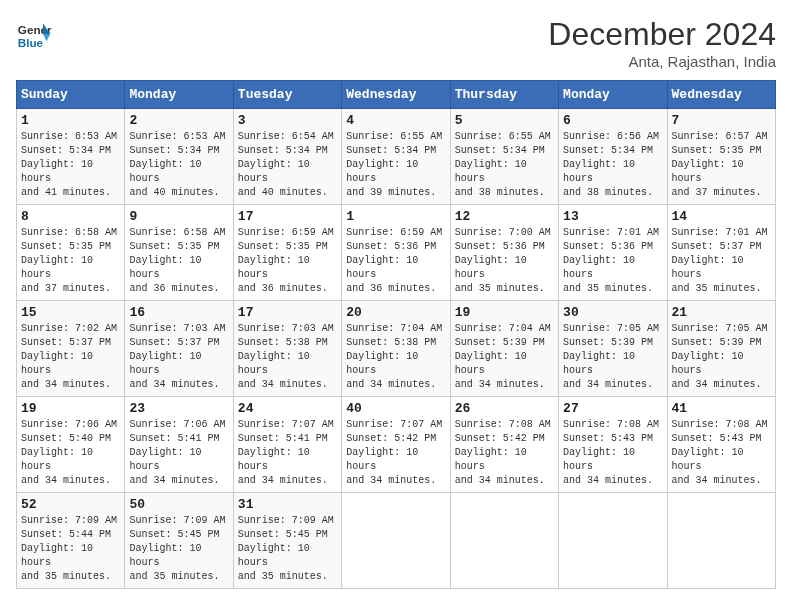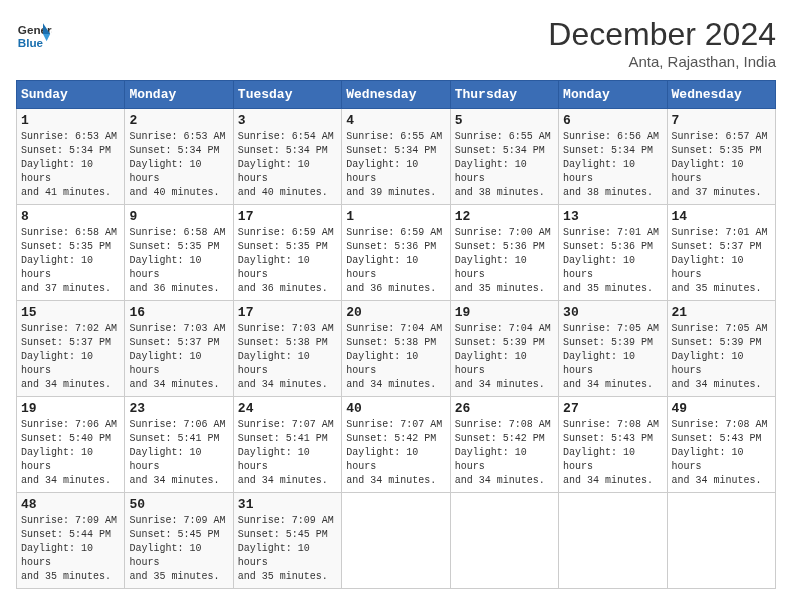--- a/index.html
+++ b/index.html
@@ -220,27 +220,27 @@
         </td>
         <td>
           <span class="day-num">26</span>
           <div class="day-info">Sunrise: 7:08 AM<br>Sunset: 5:42 PM<br>Daylight: 10 hours<br>and 34 minutes.</div>
         </td>
         <td>
           <span class="day-num">27</span>
           <div class="day-info">Sunrise: 7:08 AM<br>Sunset: 5:43 PM<br>Daylight: 10 hours<br>and 34 minutes.</div>
         </td>
         <td>
-          <span class="day-num">49</span>
+          <span class="day-num">41</span>
           <div class="day-info">Sunrise: 7:08 AM<br>Sunset: 5:43 PM<br>Daylight: 10 hours<br>and 34 minutes.</div>
         </td>
       </tr>
       <tr>
         <td>
-          <span class="day-num">48</span>
+          <span class="day-num">52</span>
           <div class="day-info">Sunrise: 7:09 AM<br>Sunset: 5:44 PM<br>Daylight: 10 hours<br>and 35 minutes.</div>
         </td>
         <td>
           <span class="day-num">50</span>
           <div class="day-info">Sunrise: 7:09 AM<br>Sunset: 5:45 PM<br>Daylight: 10 hours<br>and 35 minutes.</div>
         </td>
         <td>
           <span class="day-num">31</span>
           <div class="day-info">Sunrise: 7:09 AM<br>Sunset: 5:45 PM<br>Daylight: 10 hours<br>and 35 minutes.</div>
         </td>

